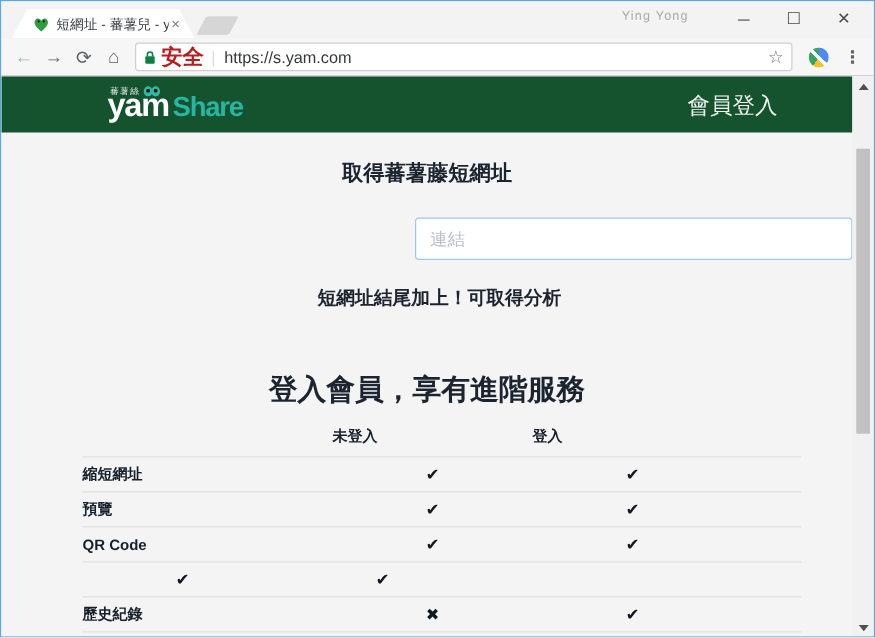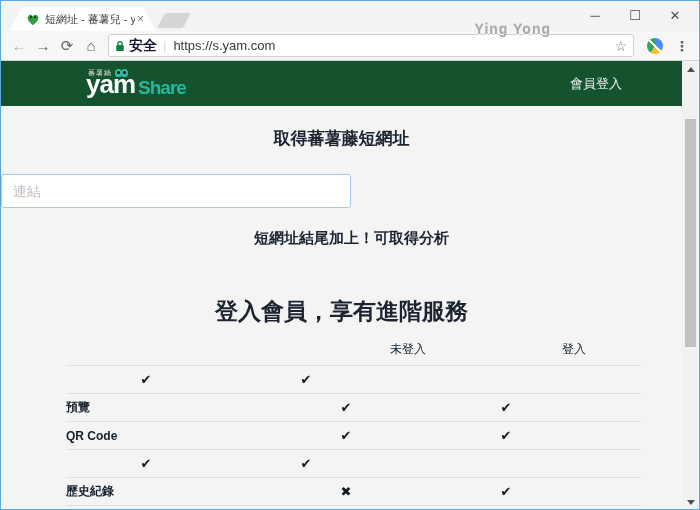--- a/index.html
+++ b/index.html
@@ -9,34 +9,34 @@
   
   .titlebar { position:relative; height:30px; background:#f3f3f3; }
   .tab { position:absolute; left:8px; top:6px; width:147px; height:24px; background:#fff;
          clip-path:polygon(13px 0, 134px 0, 147px 24px, 0 24px);
          filter:drop-shadow(0 0 1px #a9a9a9);
          display:flex; align-items:center; padding:0 12px 0 17px; }
   .tab-title { flex:1; font-size:11px; color:#3c4043; white-space:nowrap; overflow:hidden; margin-left:5px; }
   .tab-close { font-size:12px; color:#7d7d7d; margin-left:2px; line-height:1; }
   .newtab-btn { position:absolute; left:160px; top:12px; width:26px; height:15px; background:#d6d6d6;
                 transform:skewX(-28deg); border-radius:2px; }
-  .profile-name { position:absolute; right:148px; top:20px; font-size:14px; font-weight:bold; color:#a9a9a9;
+  .profile-name { position:absolute; right:148px; top:7px; font-size:10px; font-weight:normal; color:#a9a9a9;
                   text-shadow:0 1px 0 #ffffff, 0 -1px 0 #d8d8d8; letter-spacing:1px; }
   .win-controls { position:absolute; right:4px; top:0; height:28px; display:flex; }
   .win-btn { width:40px; height:28px; display:flex; align-items:center; justify-content:center;
              font-size:13px; color:#4e4e4e; }
 
   
   .toolbar { height:30px; background:#f6f6f6; border-bottom:1px solid #d2d2d2;
              display:flex; align-items:center; padding:0 6px; }
   .nav-ic { width:22px; text-align:center; font-size:15px; color:#5f6368; margin:0 1px; }
   .nav-ic.disabled { color:#aeb1b5; }
   .omnibox { flex:1; height:23px; background:#fff; border:1px solid #cfcfcf; border-radius:3px;
              display:flex; align-items:center; padding:0 6px; margin:0 5px; }
-  .sec-label { color:#0f172a; font-size:14px; font-weight:bold; margin:0 6px 0 4px; }
+  .sec-label { color:#b91c1c; font-size:17px; font-weight:bold; margin:0 6px 0 4px; }
   .omni-sep { color:#dadada; font-size:13px; margin-right:7px; }
   .url-text { color:#36383b; font-size:13px; flex:1; }
   .star { color:#767676; font-size:14px; margin-left:4px; }
   .ext-icon { width:16px; height:16px; border-radius:50%; margin:0 8px;
               background:linear-gradient(45deg, transparent 44%, #ffffff 44% 56%, transparent 56%),
                          conic-gradient(#4a8bf5 0 120deg, #f7bf2a 120deg 215deg, #37a463 215deg 360deg); }
   .menu-dots { color:#5f6368; font-size:14px; font-weight:bold; margin:0 4px; }
 
   
   .page { position:relative; height:449px; display:flex; }
@@ -45,37 +45,37 @@
   .site-header { height:45px; background:#14532d; display:flex; align-items:center; padding:0 60px 0 85px; }
   .logo { position:relative; display:flex; align-items:flex-end; }
   .logo-sup { position:absolute; top:-3px; left:2px; font-size:7px; color:#e8e8e8; letter-spacing:1px;
               display:flex; align-items:center; }
   .mascot { display:inline-flex; margin-left:3px; }
   .mascot i { width:7px; height:8px; background:#2fb8a2; border-radius:50% 50% 45% 45%; position:relative; display:inline-block; }
   .mascot i + i { margin-left:-1px; }
   .mascot i::after { content:""; position:absolute; left:2px; top:2px; width:3px; height:3px;
                      background:#0c0d0f; border-radius:50%; }
   .logo-yam { color:#ffffff; font-size:26px; font-weight:bold; letter-spacing:-1px; line-height:1; }
-  .logo-share { color:#28b5a1; font-size:19px; font-weight:bold; letter-spacing:-1px; line-height:1; margin-left:3px; }
-  .login-link { margin-left:auto; color:#f2f2f2; font-size:13px; }
+  .logo-share { color:#28b5a1; font-size:22px; font-weight:bold; letter-spacing:-1px; line-height:1; margin-left:3px; }
+  .login-link { margin-left:auto; color:#f2f2f2; font-size:18px; }
 
   .content { padding-top:21px; }
   .main-title { text-align:center; font-size:17px; font-weight:bold; color:#1c2430; margin-bottom:24px; }
-  .shorten-row { display:flex; justify-content:space-between; align-items:center; margin-bottom:21px; }
+  .shorten-row { display:flex; justify-content:flex-end; align-items:center; margin-bottom:21px; }
   .link-input { width:350px; height:34px; background:#fff; border:1px solid #a6c6e8; border-radius:3px;
                 padding:0 11px; font-size:14px; color:#333; outline:none; }
   .link-input::placeholder { color:#b9bec4; }
   .go-btn { width:60px; height:36px; margin-left:8px; background:#1cab97; color:#fff; border:none;
             border-radius:4px; font-size:14px; font-weight:bold; }
   .hint-line { text-align:center; font-size:15px; font-weight:bold; color:#1c2430; margin-bottom:48px;padding-left:20px; }
   .section-title { text-align:center; font-size:23px; font-weight:bold; color:#1c2430; margin-bottom:14px; }
 
   .feature-table { width:575px; margin-left:65px; font-size:12px; color:#15202b; }
   .ft-head { display:flex; padding-left:200px; margin-bottom:7px; }
-  .ft-head .col { width:160px; text-align:right; font-weight:normal; }
+  .ft-head .col { width:160px; text-align:left; font-weight:bold; }
   .ft-row { display:flex; align-items:center; height:28px; border-top:1px solid #e0e0e0; }
   .ft-row .feat { width:200px; font-weight:bold; }
   .ft-row .mark { width:160px; text-align:center; font-size:13px; font-weight:bold; color:#101820; }
 
   
   .scrollbar { width:17px; background:#f1f1f1; position:relative; }
   .sb-arrow { position:absolute; left:0; width:17px; height:16px; display:flex; align-items:center; justify-content:center; }
   .sb-arrow.up { top:0; }
   .sb-arrow.down { bottom:0; }
   .tri-up { width:0; height:0; border-left:4px solid transparent; border-right:4px solid transparent; border-bottom:5px solid #505050; }
@@ -154,20 +154,21 @@
 
         <div class="section-title">登入會員，享有進階服務</div>
 
         <div class="feature-table">
           <div class="ft-head">
             <span class="col">未登入</span>
             <span class="col">登入</span>
           </div>
 
           <div class="ft-row">
+            <span class="feat">縮短網址</span>
             <span class="mark">✔</span>
             <span class="mark">✔</span>
           </div>
           <div class="ft-row">
             <span class="feat">預覽</span>
             <span class="mark">✔</span>
             <span class="mark">✔</span>
           </div>
           <div class="ft-row">
             <span class="feat">QR Code</span>

